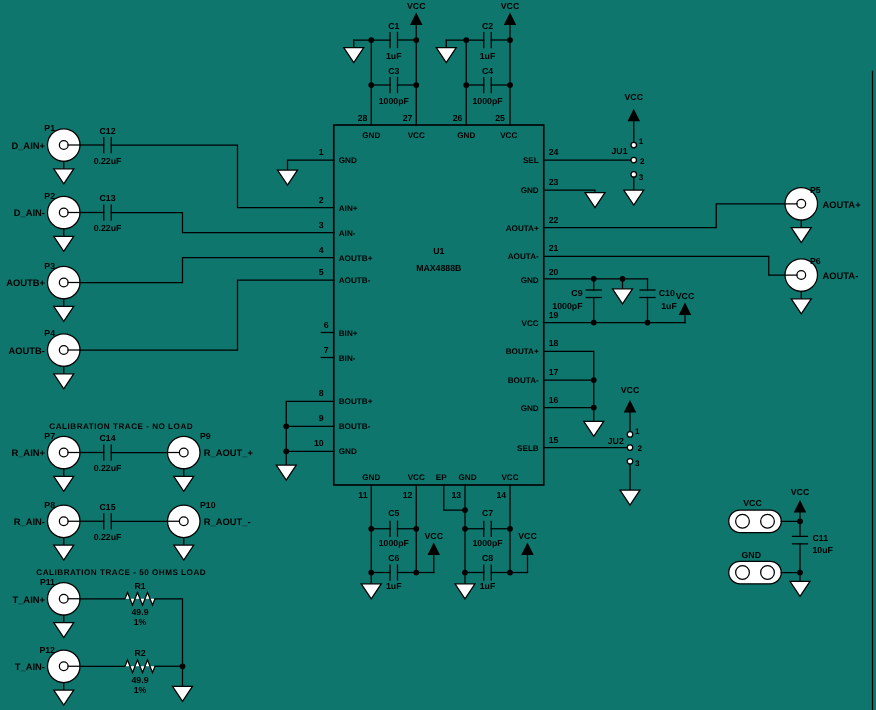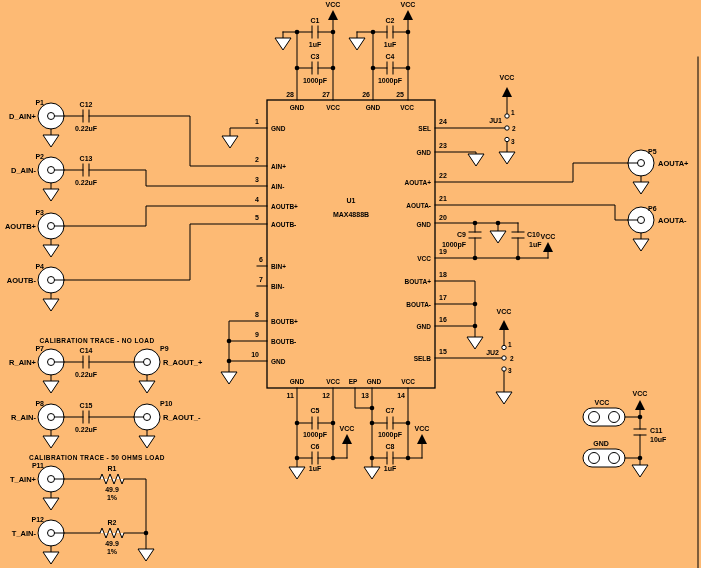--- a/index.html
+++ b/index.html
@@ -1,16 +1,16 @@
 <!DOCTYPE html>
 <html><head>
 <meta charset="utf-8">
 <style>
   html,body{margin:0;padding:0;background:#fff;}
-  #stage{width:701px;height:568px;position:relative;background:#fdba74;}
+  #stage{width:701px;height:568px;position:relative;background:#0f766e;}
   svg{display:block;}
   .w{stroke:#000;stroke-width:1;fill:none;stroke-linecap:square;}
   .box{stroke:#000;stroke-width:1.3;fill:none;}
   .open{stroke:#000;stroke-width:1;fill:#fff;}
   .filled{fill:#000;stroke:none;}
   text{font-family:"Liberation Sans","DejaVu Sans",sans-serif;font-weight:bold;fill:#000;}
   .t7{font-size:7px;}
   .t65{font-size:6.5px;}
   .t75{font-size:7.5px;}
   .hdr{font-size:6.5px;letter-spacing:0.4px;}

